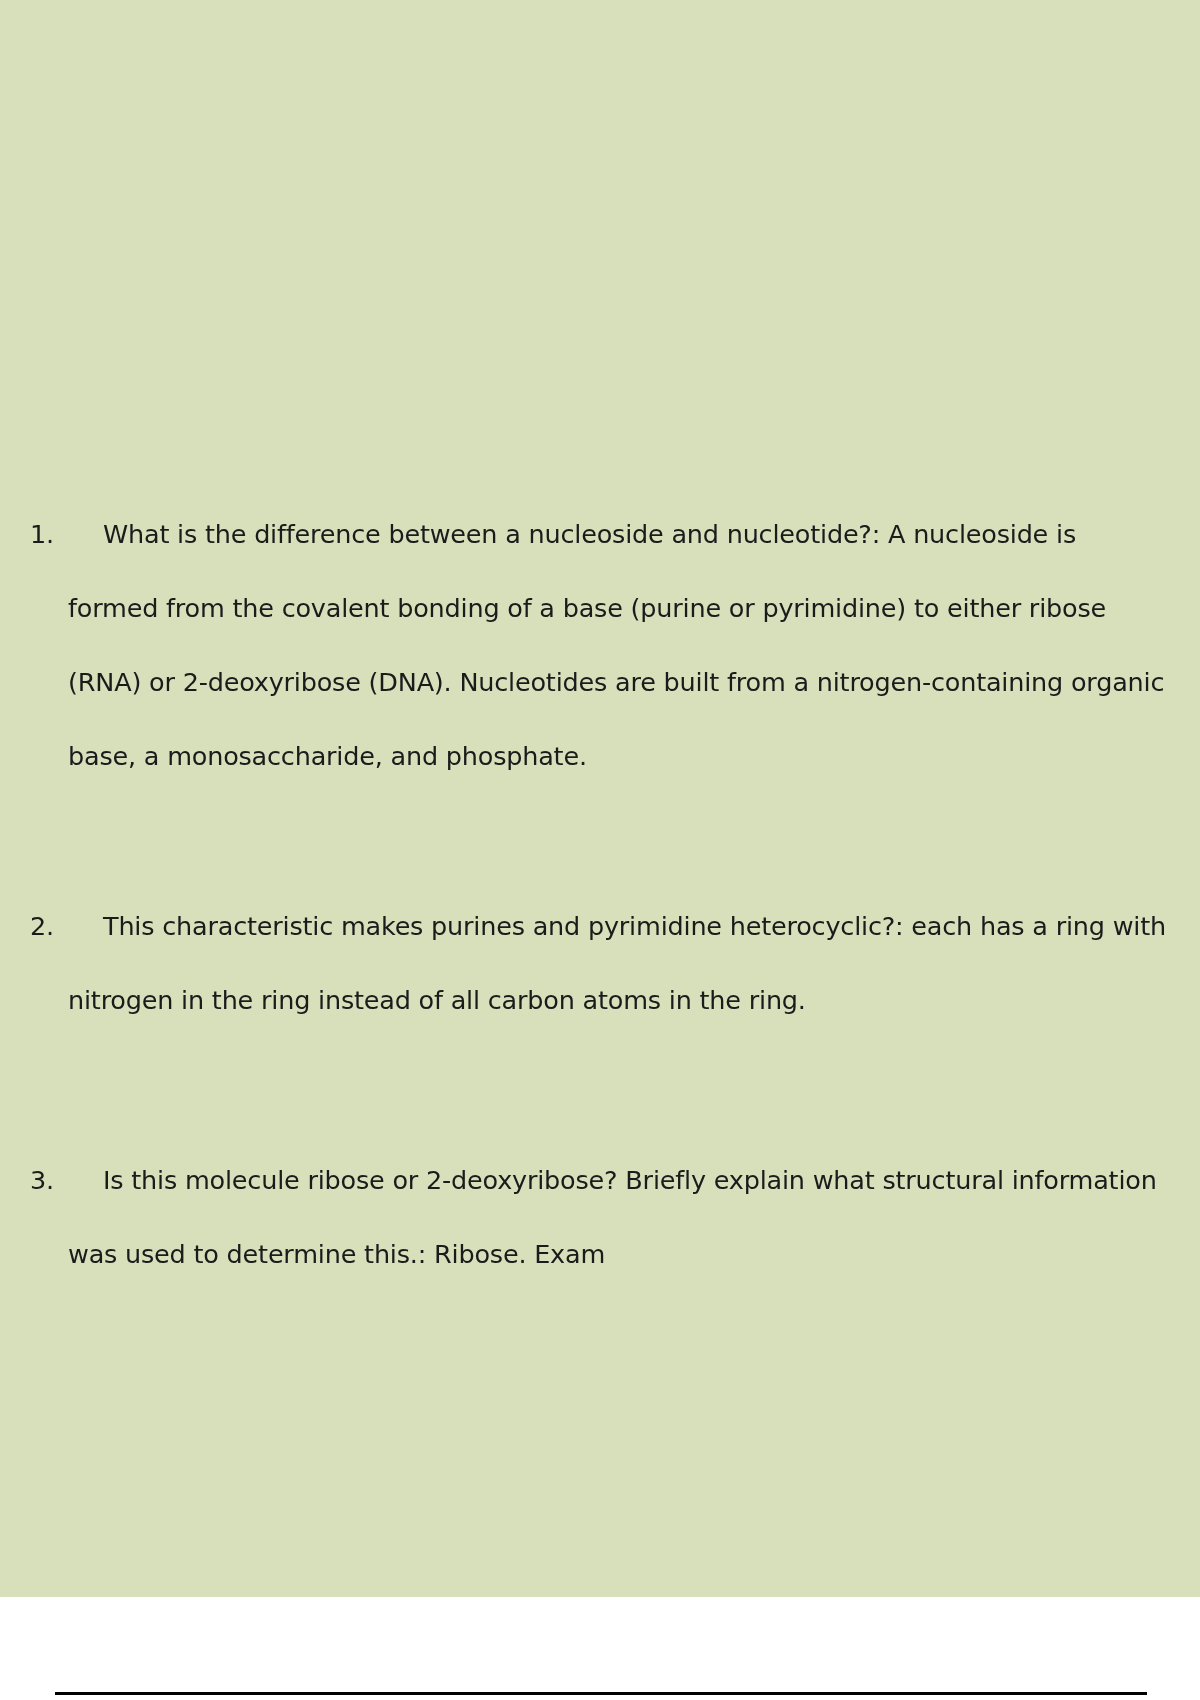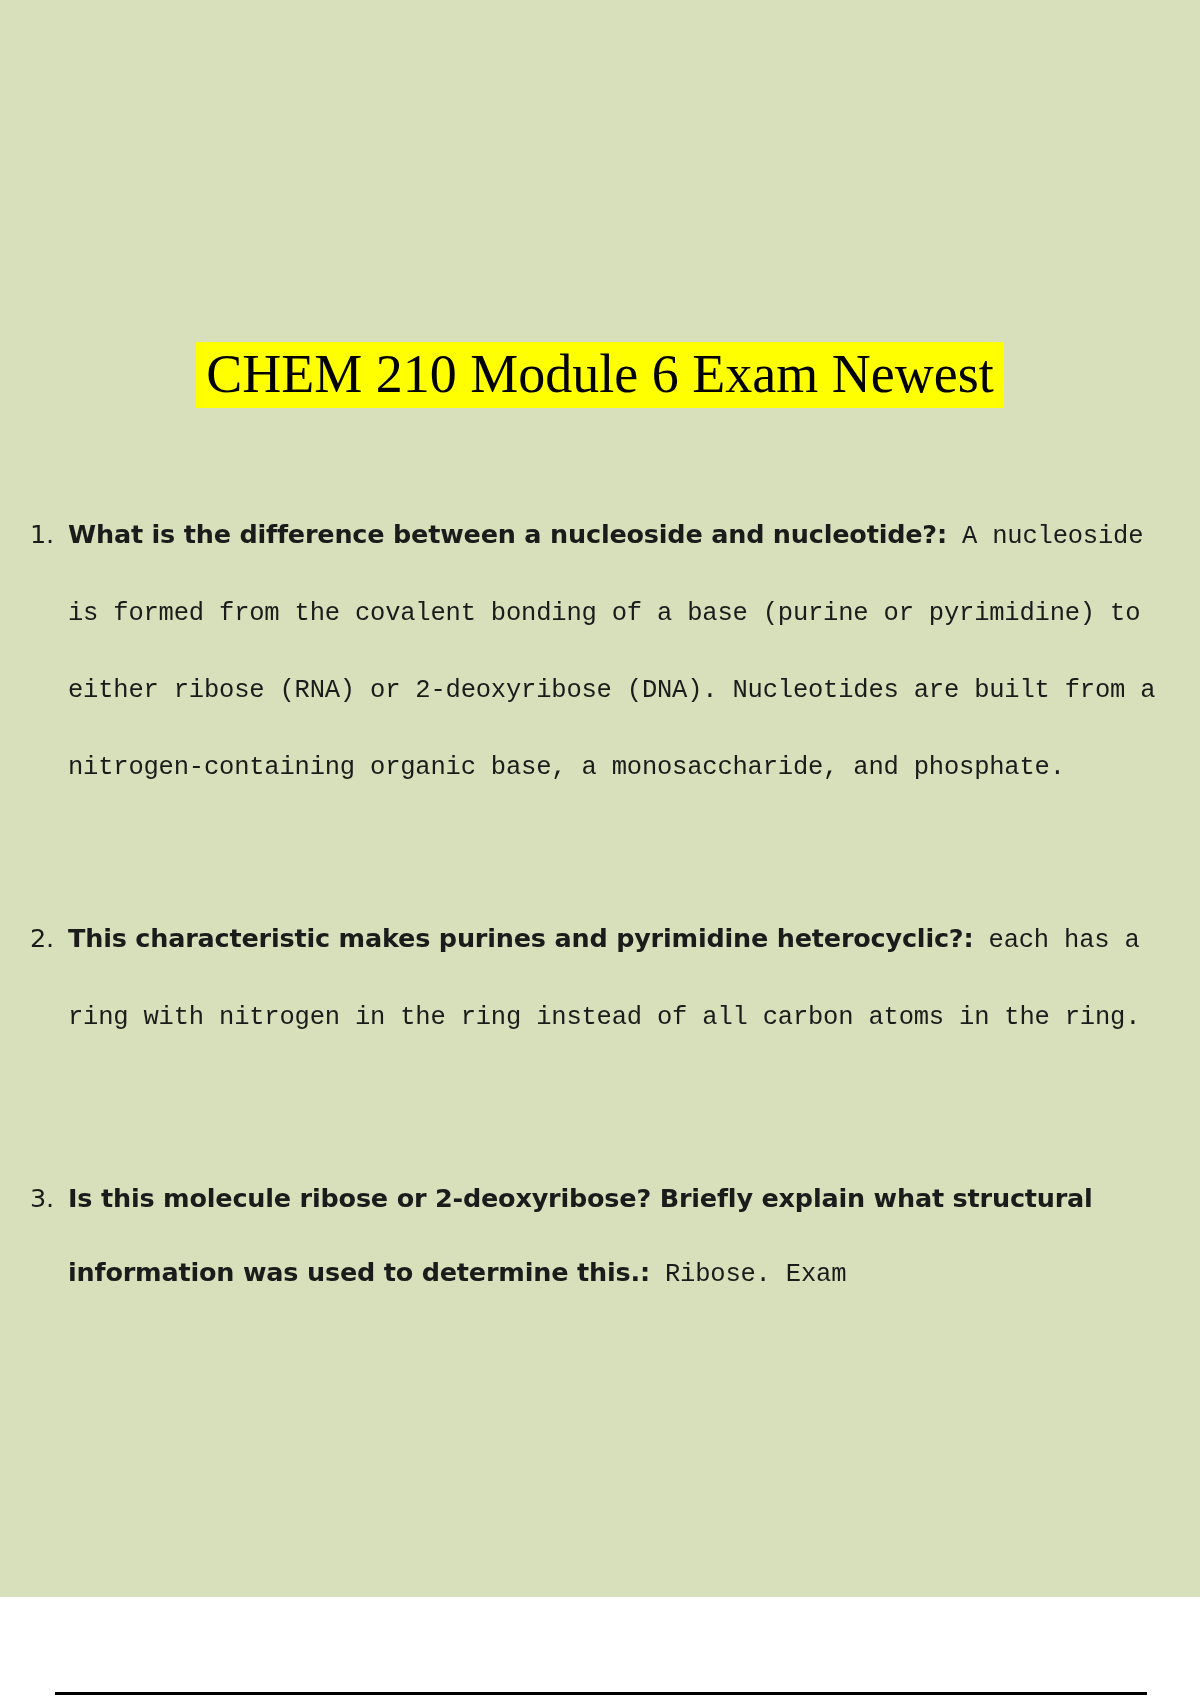--- a/index.html
+++ b/index.html
@@ -70,46 +70,45 @@
   .qa-number {
     position: absolute;
     left: 0;
     top: 0;
     font-size: 25.5px;
     line-height: 74px;
     color: #1b1b1b;
     font-family: "DejaVu Sans", sans-serif;
   }
   .qa-q {
-    font-weight: bold;
+    font-weight: normal;
+    margin-left: 35px;
   }
   .qa-a {
     font-weight: normal;
-    font-family: Liberation Mono, monospace;
   }
   .qa-gap-1 { height: 96px; }
   .qa-gap-2 { height: 106px; }
 
   
   #footer-rule {
     position: absolute;
     left: 55px;
     top: 1692px;
     width: 1092px;
     height: 3px;
     background: #000000;
   }
 </style>
 </head>
 <body>
 
 <div id="page">
   <div id="page-inner">
 
-    <div class="doc-title"><span class="hl">CHEM 210 Module 6 Exam Newest</span></div>
 
     <div class="qa-list">
 
       <div class="qa-item">
         <span class="qa-number">1.</span><span class="qa-q">What is the difference between a nucleoside and nucleotide?:</span><span class="qa-a"> A nucleoside is formed from the covalent bonding of a base (purine or pyrimidine) to either ribose (RNA) or 2-deoxyribose (DNA). Nucleotides are built from a nitrogen-containing organic base, a monosaccharide, and phosphate.</span>
       </div>
 
       <div class="qa-gap-1"></div>
 
       <div class="qa-item">

